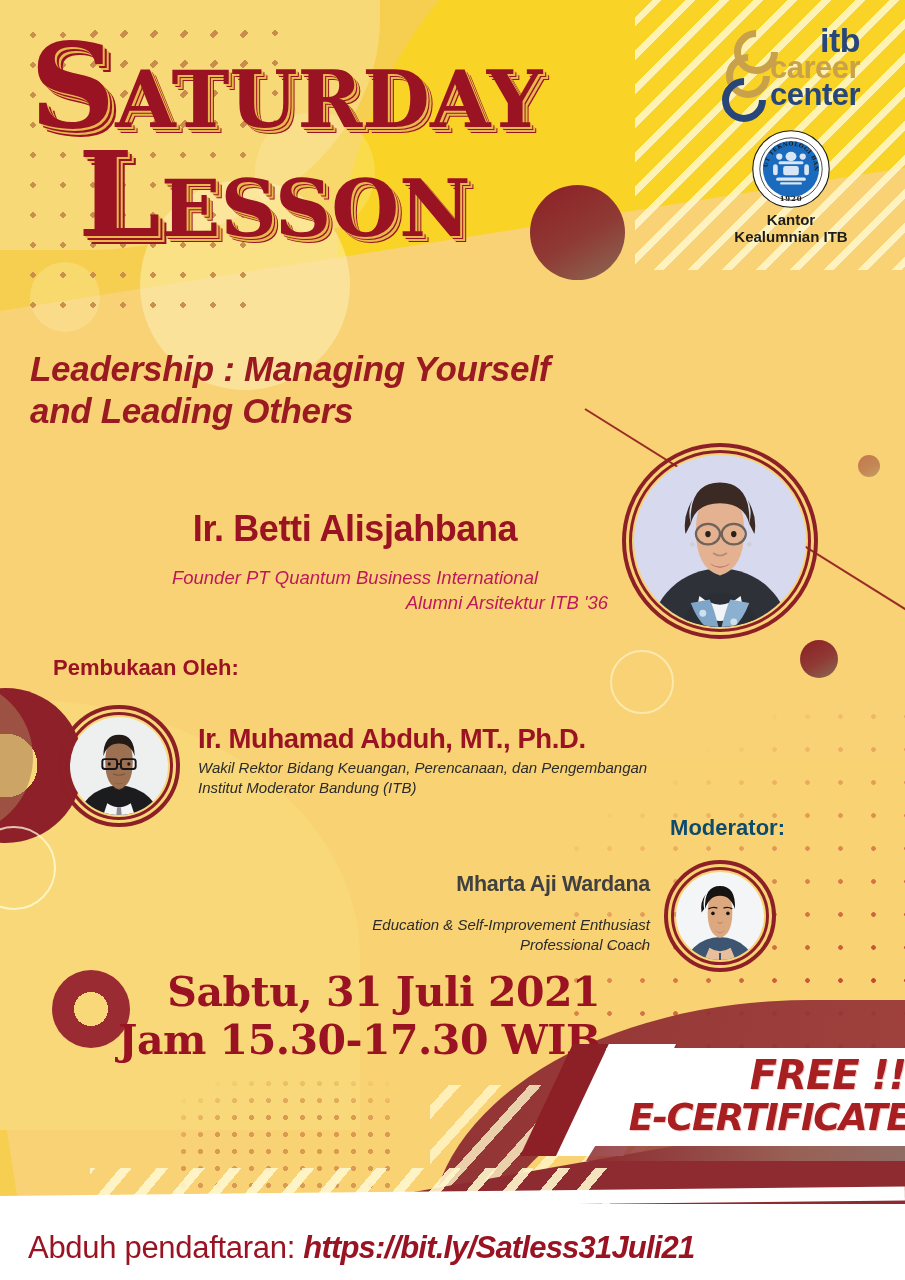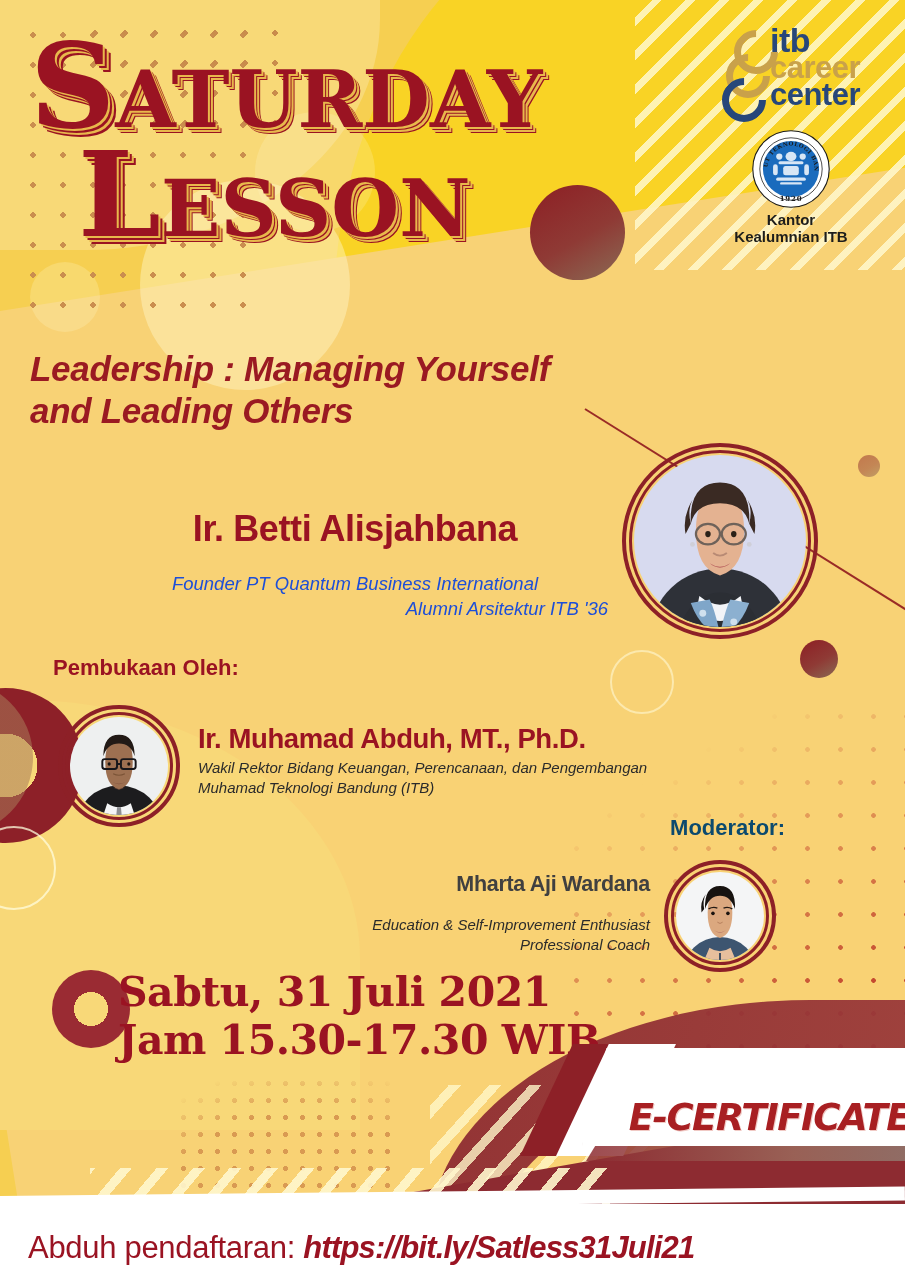--- a/index.html
+++ b/index.html
@@ -170,21 +170,21 @@
   .icc{display:flex;align-items:flex-start;justify-content:center;gap:4px;}
   .icc-marks{position:relative;width:44px;height:82px;flex:none;margin-top:4px;}
   .icc-marks .c{
     position:absolute;width:30px;height:30px;border-radius:50%;
     border:7px solid #c9a14a;border-right-color:transparent;
     transform:rotate(-45deg);
   }
   .icc-marks .c.c1{left:12px;top:0;border-color:#c9a14a;border-right-color:transparent;}
   .icc-marks .c.c2{left:4px;top:24px;border-color:#c9a14a;border-right-color:transparent;}
   .icc-marks .c.c3{left:0px;top:48px;border-color:#27477a;border-right-color:transparent;}
-  .icc-words{text-align:left;line-height:.86;}
+  .icc-words{text-align:right;line-height:.86;}
   .icc-words .w{font-weight:bold;letter-spacing:-.5px;}
   .icc-words .w1{font-size:34px;color:#27477a;}
   .icc-words .w2{font-size:31px;color:#c9a14a;}
   .icc-words .w3{font-size:31px;color:#27477a;}
 
   .seal{position:relative;width:78px;height:78px;margin:18px auto 4px;}
   .seal svg{display:block;}
   .kantor{font-size:15px;font-weight:bold;color:#1d1d1b;line-height:1.12;}
 
   
@@ -207,21 +207,21 @@
   
   .subtitle{
     position:absolute;left:30px;top:348px;width:700px;z-index:25;
     font-size:35px;font-weight:bold;font-style:italic;color:#9a1a22;
     line-height:1.2;letter-spacing:-.3px;
   }
 
   
   .sp1-text{position:absolute;left:100px;top:508px;width:510px;text-align:center;z-index:25;}
   .sp1-name{font-size:36px;font-weight:bold;color:#9a1322;letter-spacing:-.4px;}
-  .sp1-role{font-size:18.5px;font-style:italic;color:#1d4ed8;line-height:1.34;margin-top:22px;}
+  .sp1-role{font-size:18.5px;font-style:italic;color:#be185d;line-height:1.34;margin-top:16px;}
   .sp1-role .r2{display:block;text-align:right;padding-right:2px;}
 
   .photo-betti{
     position:absolute;left:622px;top:443px;width:196px;height:196px;z-index:24;
   }
 
   
   .label-pembukaan{
     position:absolute;left:53px;top:655px;z-index:25;
     font-size:22px;font-weight:bold;color:#9a1322;
@@ -238,21 +238,21 @@
   }
   .photo-mod{position:absolute;left:664px;top:860px;width:112px;height:112px;z-index:24;}
   .sp3-text{position:absolute;left:330px;top:872px;width:320px;text-align:right;z-index:25;}
   .sp3-name{font-size:21.5px;font-weight:bold;color:#404040;letter-spacing:-.3px;}
   .sp3-role{font-size:15px;font-style:italic;color:#2b2b2b;line-height:1.32;margin-top:18px;}
 
   
   .datetime{position:absolute;left:118px;top:968px;z-index:26;}
   .datetime div{
     font-family:"DejaVu Serif",serif;font-weight:bold;color:#9a1322;
-    font-size:41px;line-height:1.18;letter-spacing:-.5px;
+    font-size:41px;line-height:1.18;letter-spacing:-.5px;text-align:right;
   }
 
   
   .ribbon-wrap{position:absolute;left:520px;top:1048px;width:400px;height:110px;z-index:27;}
   .ribbon-arrow{
     position:absolute;left:0px;top:-4px;width:120px;height:112px;
     background:#8d2027;
     clip-path:polygon(44% 0, 100% 0, 56% 100%, 0 100%);
   }
   .ribbon-arrow2{
@@ -469,21 +469,21 @@
       </div>
       <div class="ring-in"></div>
       <div class="ring-out"></div>
     </div>
   </div>
 
   <div class="sp2-text">
     <div class="sp2-name">Ir. Muhamad Abduh, MT., Ph.D.</div>
     <div class="sp2-role">
       <div>Wakil Rektor Bidang Keuangan, Perencanaan, dan Pengembangan</div>
-      <div>Muhamad Teknologi Bandung (ITB)</div>
+      <div>Institut Moderator Bandung (ITB)</div>
     </div>
   </div>
 
   <div class="label-moderator">Moderator:</div>
 
   <div class="sp3-text">
     <div class="sp3-name">Mharta Aji Wardana</div>
     <div class="sp3-role">
       <div>Education &amp; Self-Improvement Enthusiast</div>
       <div>Professional Coach</div>
@@ -520,20 +520,21 @@
   <div class="datetime">
     <div>Sabtu, 31 Juli 2021</div>
     <div>Jam 15.30-17.30 WIB</div>
   </div>
 
   <div class="ribbon-wrap">
     <div class="ribbon-arrow"></div>
     <div class="ribbon-arrow2"></div>
     <div class="ribbon-shadow"></div>
     <div class="ribbon"></div>
+    <div class="free">FREE !!</div>
     <div class="ecert">E-CERTIFICATE</div>
   </div>
 
   <div class="reglink">
     <span class="lbl">Abduh pendaftaran:</span>
     <span class="url">https://bit.ly/Satless31Juli21</span>
   </div>
 
 </div>
 

